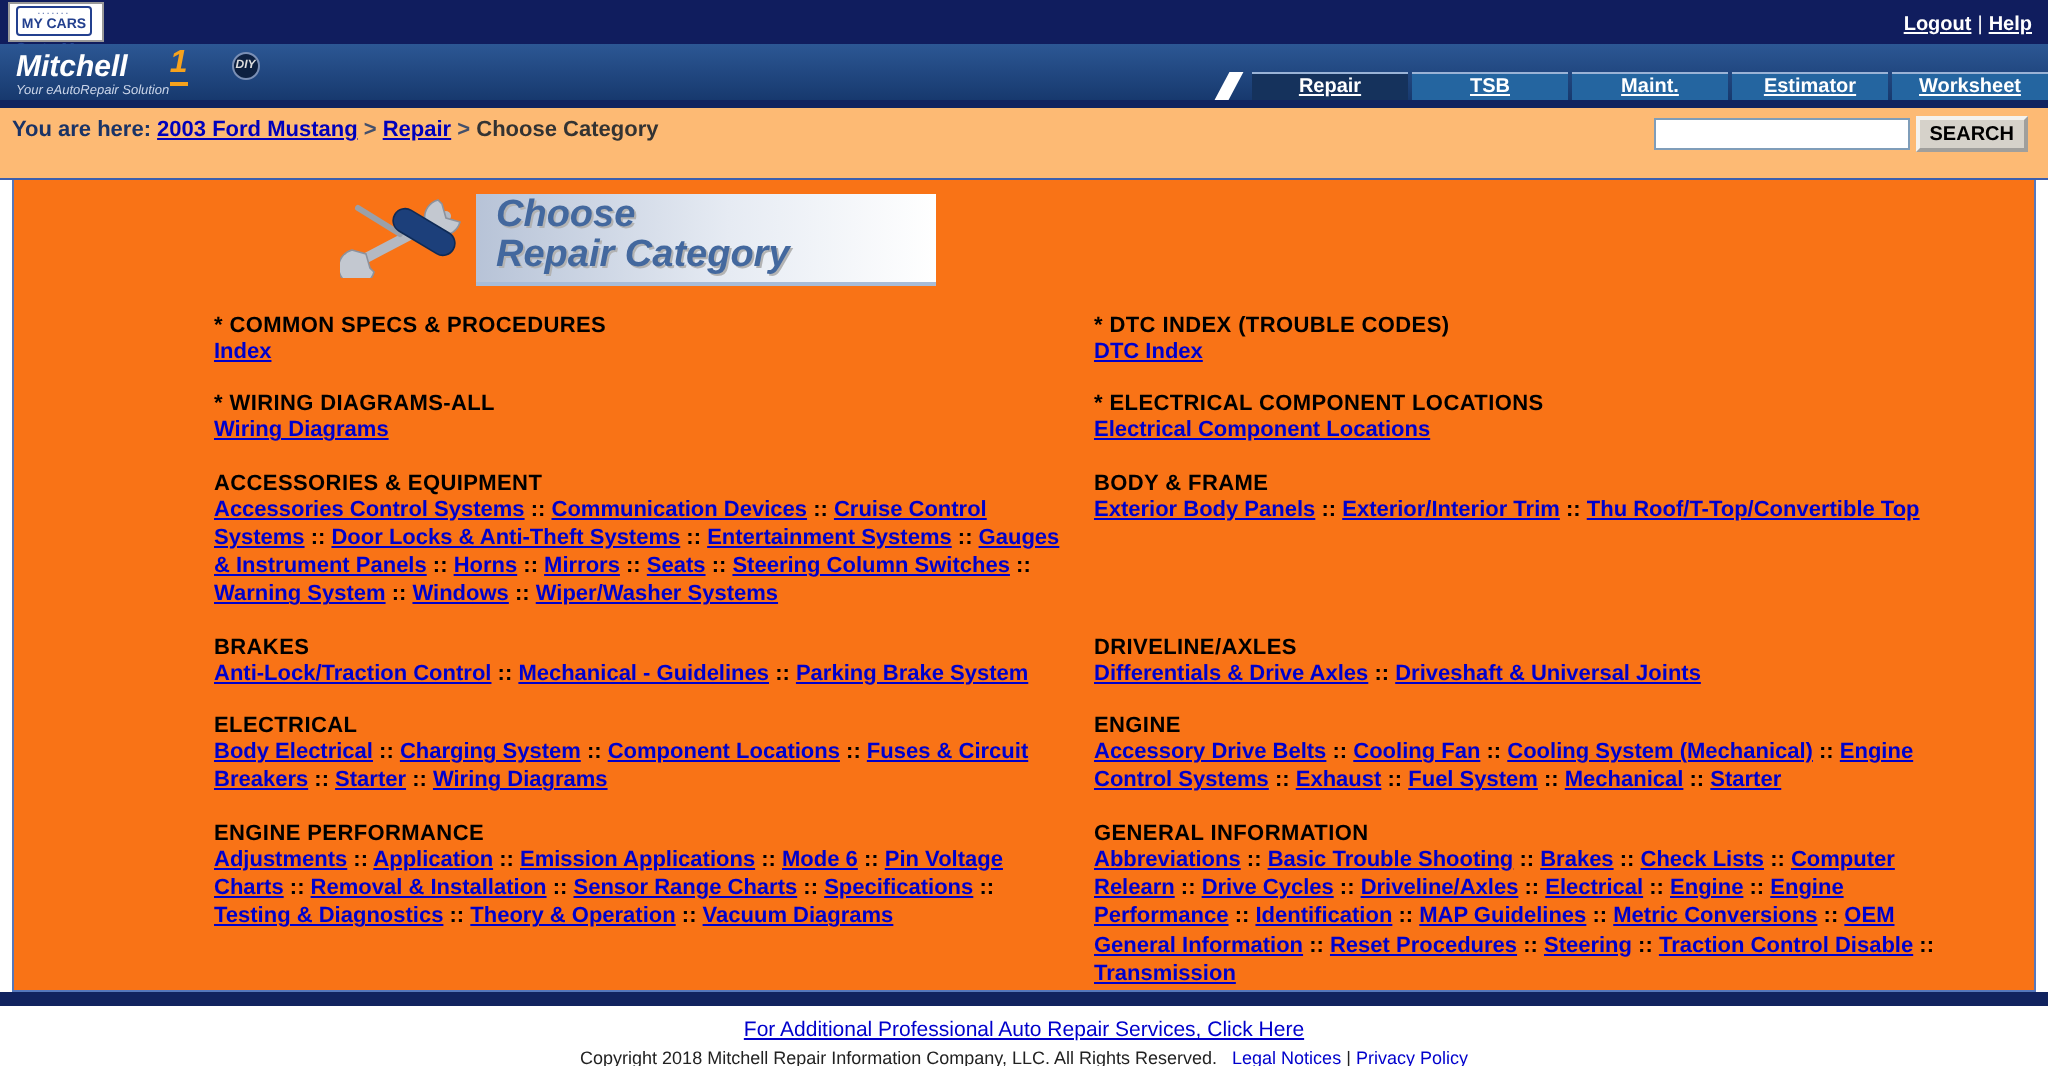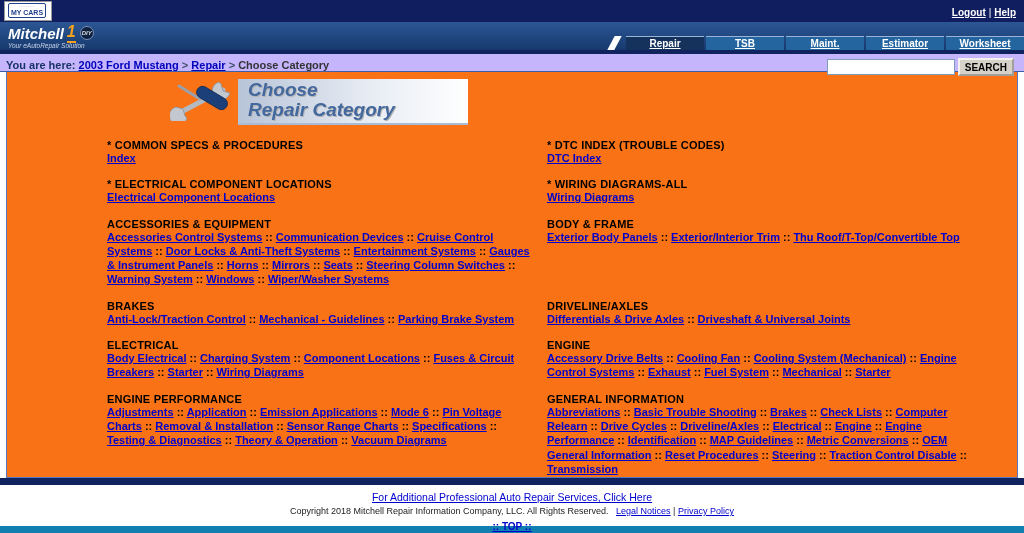--- a/index.html
+++ b/index.html
@@ -15,35 +15,35 @@
   .plate .plate-top { display:block; font-size:4px; letter-spacing:1px; color:#6b7fb5; }
   .garage-text { font-size:8px; font-style:italic; font-weight:bold; color:#23408f; line-height:1.05; width:40px; }
   .top-right { position:absolute; right:8px; top:2px; text-align:right; }
   .top-links a { color:#fff; font-size:10px; font-weight:bold; text-decoration:underline; cursor:pointer; }
   .top-links .sep { color:#fff; font-size:10px; margin:0 3px; }
   .version { color:#9fb4e0; font-size:8px; margin-top:1px; }
 
   
   .logobar { height:28px; background:linear-gradient(180deg,#2c5794,#17396e); position:relative; }
   .brand { position:absolute; left:8px; top:1px; cursor:pointer; }
-  .brand-line { display:flex; align-items:center; gap:4px; }
+  .brand-line { display:flex; align-items:center; gap:22px; }
   .brand-name { font-size:15px; font-weight:bold; font-style:italic; color:#fff; }
   .brand-one { font-size:16px; font-weight:bold; font-style:italic; color:#f6a21c; border-bottom:2px solid #f6a21c; margin-left:-1px; }
   .diy-badge { display:inline-block; background:#0d2040; border:1px solid #7a8fb5; border-radius:50%;
     color:#ddd; font-size:6px; font-style:italic; font-weight:bold; width:14px; height:14px; line-height:13px; text-align:center; }
   .tagline { font-size:6.5px; color:#c9d4e8; font-style:italic; margin-top:-1px; }
   .tabs { position:absolute; right:0; bottom:0; display:flex; height:14px; align-items:flex-end; }
   .tab-slash { width:7px; height:14px; background:#fff; transform:skewX(-28deg); margin-right:6px; }
   .tab { width:78px; text-align:center; font-size:10px; font-weight:bold; color:#fff; text-decoration:underline;
     line-height:13px; height:14px; background:#2465a0; margin-left:2px; border-top:1px solid #9ab3d6; cursor:pointer; }
   .tab.active { background:#15325c; }
   .navy-strip { height:4px; background:#11235f; }
 
   
-  .crumb-row { height:18px; background:#c4b5fd; position:relative; border-bottom:1px solid #3c5fae; }
+  .crumb-row { height:36px; background:#fdba74; position:relative; border-bottom:1px solid #3c5fae; }
   .crumbs { position:absolute; left:6px; top:5px; font-size:11px; font-weight:bold; color:#1a3366; }
   .crumb-link { color:#0000bb; text-decoration:underline; cursor:pointer; }
   .crumb-sep { color:#44506b; }
   .crumb-current { color:#333; }
   .search { position:absolute; right:10px; top:4px; display:flex; gap:3px; align-items:center;padding-left:32px; }
   .search input { width:128px; height:16px; border:1px solid #7f9db9; font-size:11px; padding:0 2px; }
   .search button { height:18px; font-size:10px; font-weight:bold; font-family:"Liberation Sans",sans-serif;
     background:#d6d2ca; border:2px outset #f4f2ee; color:#000; padding:0 5px; cursor:pointer; }
 
   
@@ -137,26 +137,26 @@
     <div class="cat-grid" id="catGrid">
         <div class="cat-cell">
           <div class="cat-heading">* COMMON SPECS &amp; PROCEDURES</div>
           <div class="cat-links"><a class="cat-link">Index</a></div>
         </div>
         <div class="cat-cell">
           <div class="cat-heading">* DTC INDEX (TROUBLE CODES)</div>
           <div class="cat-links"><a class="cat-link">DTC Index</a></div>
         </div>
         <div class="cat-cell">
+          <div class="cat-heading">* WIRING DIAGRAMS-ALL</div>
+          <div class="cat-links"><a class="cat-link">Wiring Diagrams</a></div>
+        </div>
+        <div class="cat-cell">
           <div class="cat-heading">* ELECTRICAL COMPONENT LOCATIONS</div>
           <div class="cat-links"><a class="cat-link">Electrical Component Locations</a></div>
-        </div>
-        <div class="cat-cell">
-          <div class="cat-heading">* WIRING DIAGRAMS-ALL</div>
-          <div class="cat-links"><a class="cat-link">Wiring Diagrams</a></div>
         </div>
         <div class="cat-cell">
           <div class="cat-heading">ACCESSORIES &amp; EQUIPMENT</div>
           <div class="cat-links"><a class="cat-link">Accessories Control Systems</a><span class="link-sep"> :: </span><a class="cat-link">Communication Devices</a><span class="link-sep"> :: </span><a class="cat-link">Cruise Control Systems</a><span class="link-sep"> :: </span><a class="cat-link">Door Locks &amp; Anti-Theft Systems</a><span class="link-sep"> :: </span><a class="cat-link">Entertainment Systems</a><span class="link-sep"> :: </span><a class="cat-link">Gauges &amp; Instrument Panels</a><span class="link-sep"> :: </span><a class="cat-link">Horns</a><span class="link-sep"> :: </span><a class="cat-link">Mirrors</a><span class="link-sep"> :: </span><a class="cat-link">Seats</a><span class="link-sep"> :: </span><a class="cat-link">Steering Column Switches</a><span class="link-sep"> :: </span><a class="cat-link">Warning System</a><span class="link-sep"> :: </span><a class="cat-link">Windows</a><span class="link-sep"> :: </span><a class="cat-link">Wiper/Washer Systems</a></div>
         </div>
         <div class="cat-cell">
           <div class="cat-heading">BODY &amp; FRAME</div>
           <div class="cat-links"><a class="cat-link">Exterior Body Panels</a><span class="link-sep"> :: </span><a class="cat-link">Exterior/Interior Trim</a><span class="link-sep"> :: </span><a class="cat-link">Thu Roof/T-Top/Convertible Top</a></div>
         </div>
         <div class="cat-cell">

